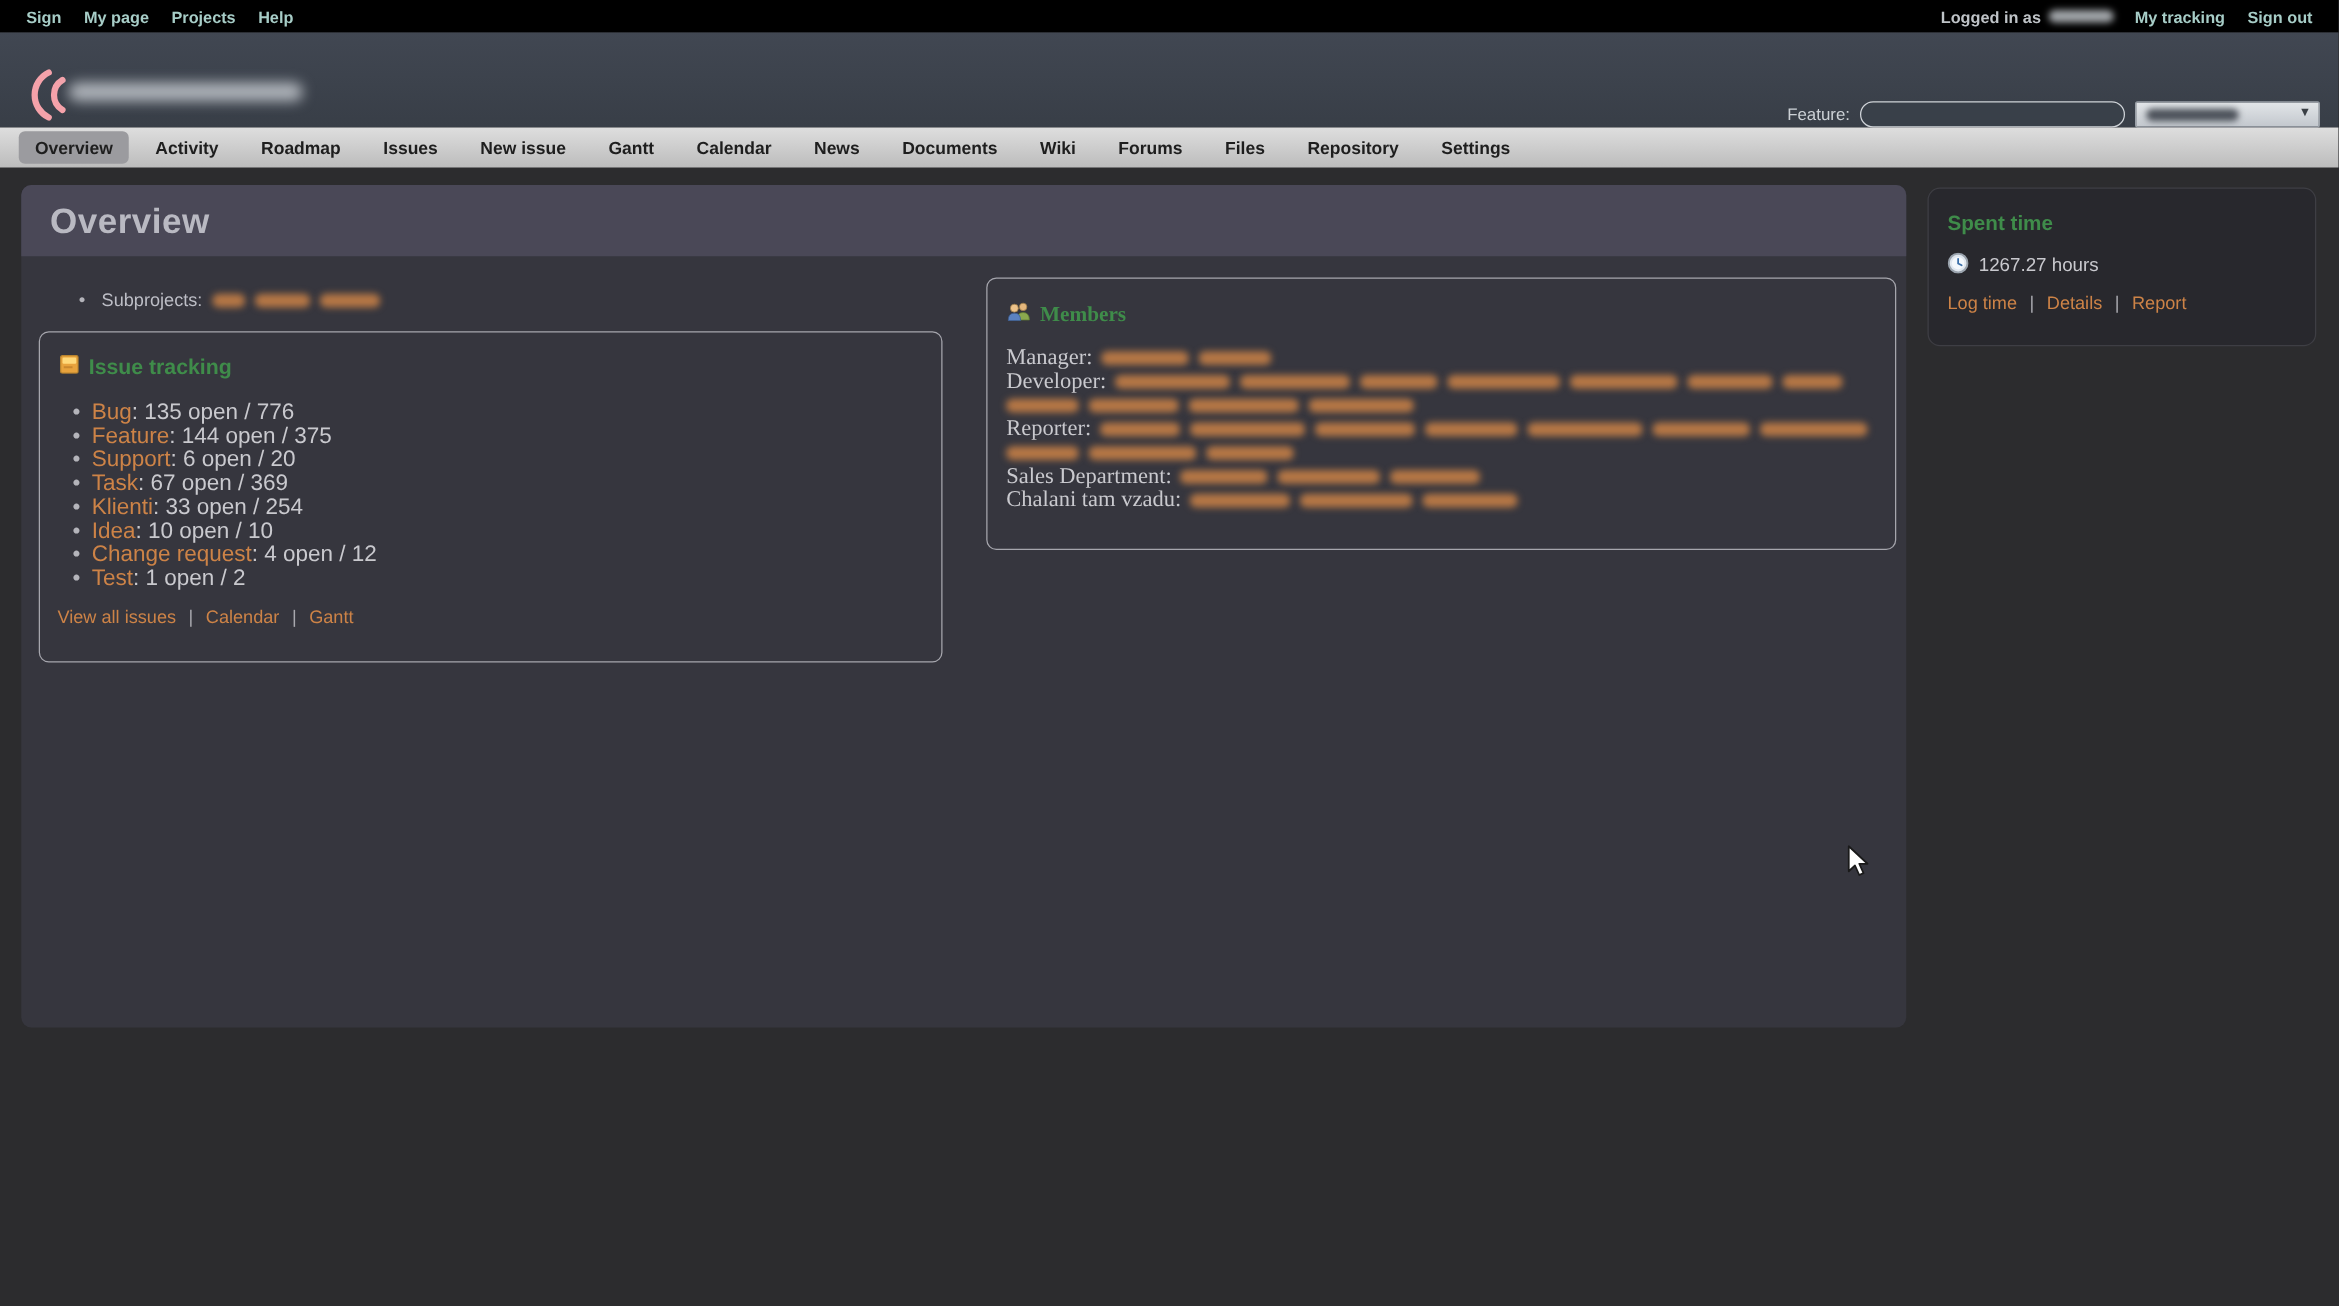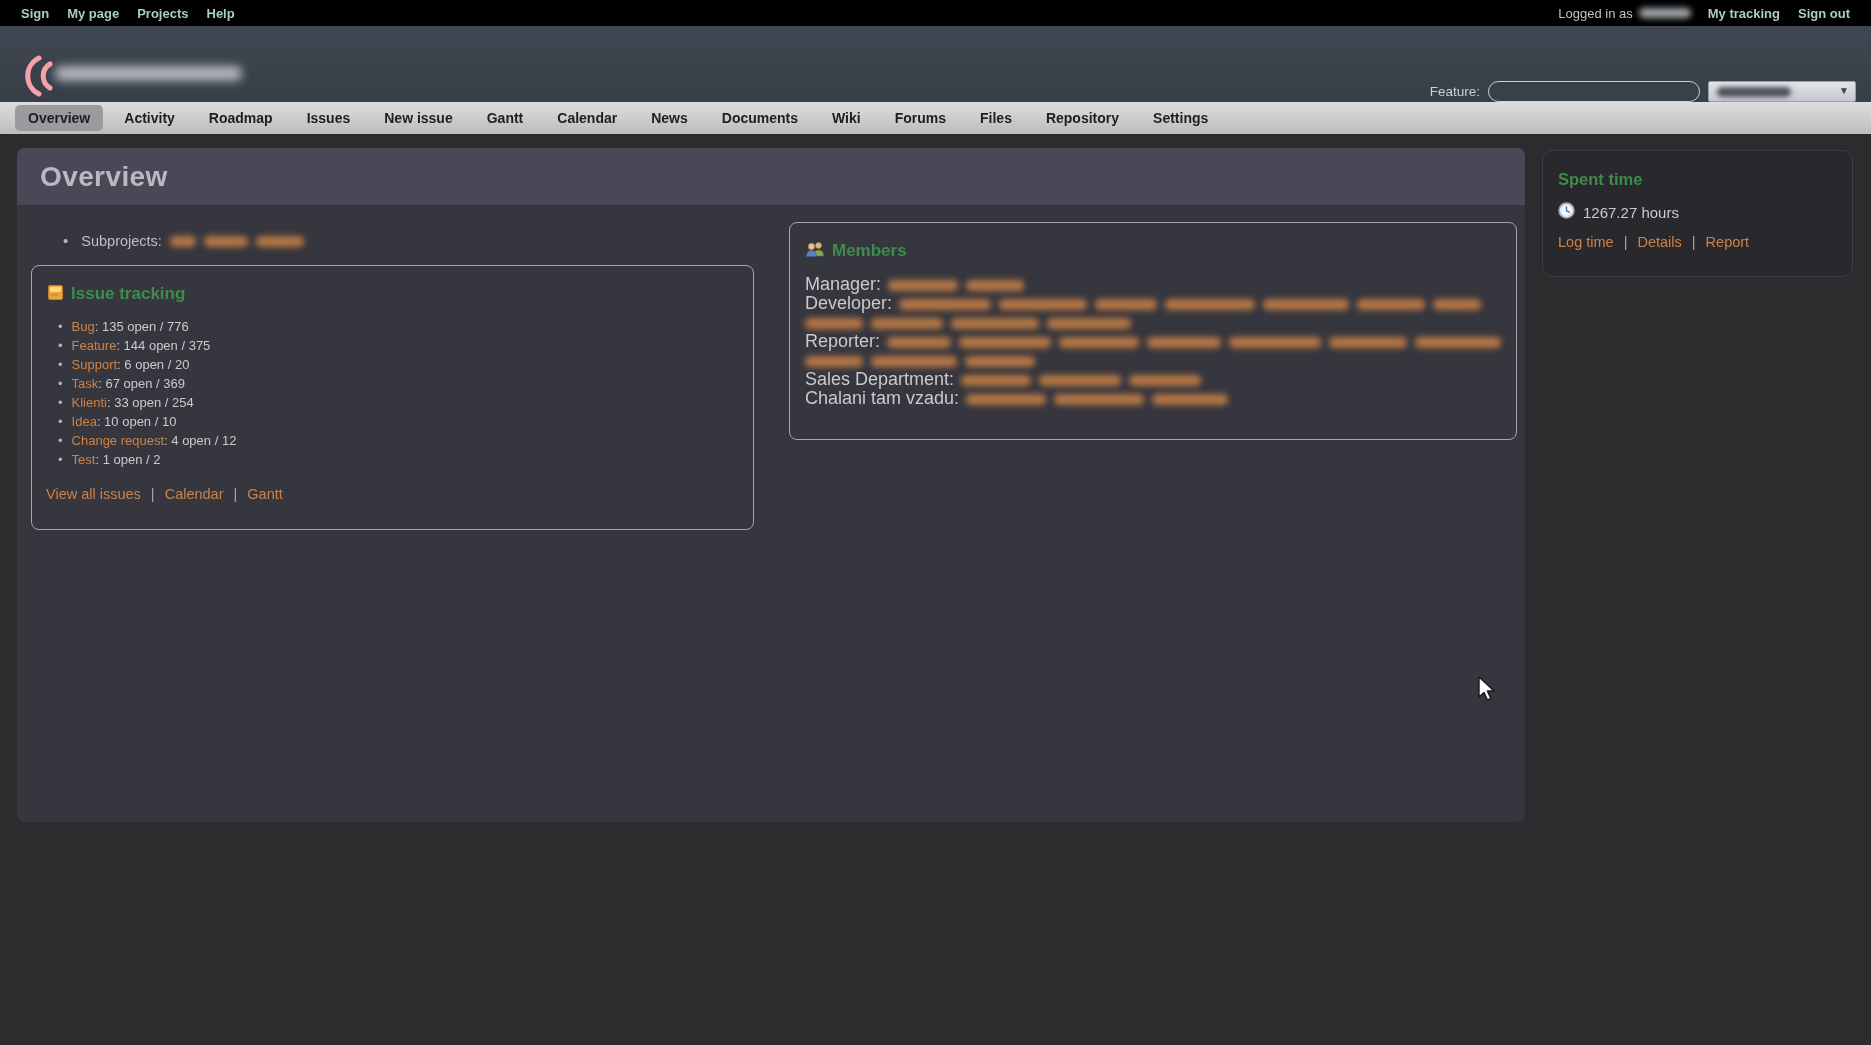--- a/index.html
+++ b/index.html
@@ -10,21 +10,21 @@
   *{box-sizing:border-box;}
   body{margin:0;background:var(--pagebg);font-family:"Liberation Sans","DejaVu Sans",sans-serif;}
   .screen{position:relative;width:1871px;height:1045px;overflow:hidden;background:var(--pagebg);}
 
   
   .top-bar{position:absolute;left:0;top:0;right:0;height:26px;background:#000;
     display:flex;justify-content:space-between;align-items:center;padding:0 12px;
     font-size:13px;font-weight:bold;}
   .top-bar .grp{display:flex;align-items:center;}
   .top-bar a{color:var(--teal);text-decoration:none;margin:0 9px;cursor:pointer;}
-  .logged-in{color:#bfc3c7;font-weight:normal;margin-right:6px;}
+  .logged-in{color:#bfc3c7;font-weight:bold;margin-right:6px;}
 
   
   .header{position:absolute;left:0;top:26px;right:0;height:76px;
     background:linear-gradient(#414752,#383e47);}
   .logo-mark{position:absolute;left:22px;top:28px;}
   .logo-blob{position:absolute;left:55px;top:40px;height:15px;width:187px;border-radius:7px;
     background:rgba(196,201,207,.85);filter:blur(5px);}
   .search-area{position:absolute;right:15px;top:53px;height:24px;display:flex;align-items:center;gap:8px;}
   .search-label{color:#ccd1d6;font-size:13.5px;}
   .search-input{width:212px;height:21px;border-radius:11px;border:1px solid #cfd3d8;
@@ -54,27 +54,27 @@
   .subprojects .bullet{color:#b4b4ba;margin-right:13px;font-size:15px;}
   .subprojects .lbl{margin-right:8px;}
 
   .blob{display:inline-block;height:11px;border-radius:5px;filter:blur(3px);
     vertical-align:middle;margin-right:8px;}
   .blob.orange{background:rgba(205,131,71,.85);}
   .blob.gray{background:rgba(190,195,200,.85);}
 
   .panel{position:absolute;border:1px solid var(--boxborder);border-radius:8px;}
   .issue-box{left:14px;top:117px;width:723px;height:265px;}
-  .members-box{left:772px;top:74px;width:728px;height:218px;}
+  .members-box{left:772px;top:74px;width:728px;height:218px;font-family:Liberation Serif, serif;}
 
   .box-title{display:flex;align-items:center;gap:8px;margin:18px 0 0 16px;}
   .box-title .t{font-size:17px;font-weight:bold;color:var(--green);}
 
   .issue-list{margin:15px 0 0 26px;padding:0;list-style:none;}
-  .issue-row{height:19px;font-size:13px;color:var(--txt);}
+  .issue-row{height:19px;font-size:18px;color:var(--txt);}
   .issue-row .bullet{color:#b4b4ba;margin-right:9px;}
   a.tracker-link{color:var(--orange);text-decoration:none;cursor:pointer;}
   .link-row{font-size:14.5px;}
   .link-row a{color:var(--orange);text-decoration:none;cursor:pointer;}
   .link-row .sep{color:#a8a8ae;margin:0 6px;}
   .issue-links{position:absolute;left:14px;top:220px;}
 
   .member-lines{margin:14px 15px 0 15px;font-size:18px;color:var(--txt);}
   .member-line{height:19px;line-height:19px;white-space:nowrap;}
   .role-label{margin-right:7px;}

